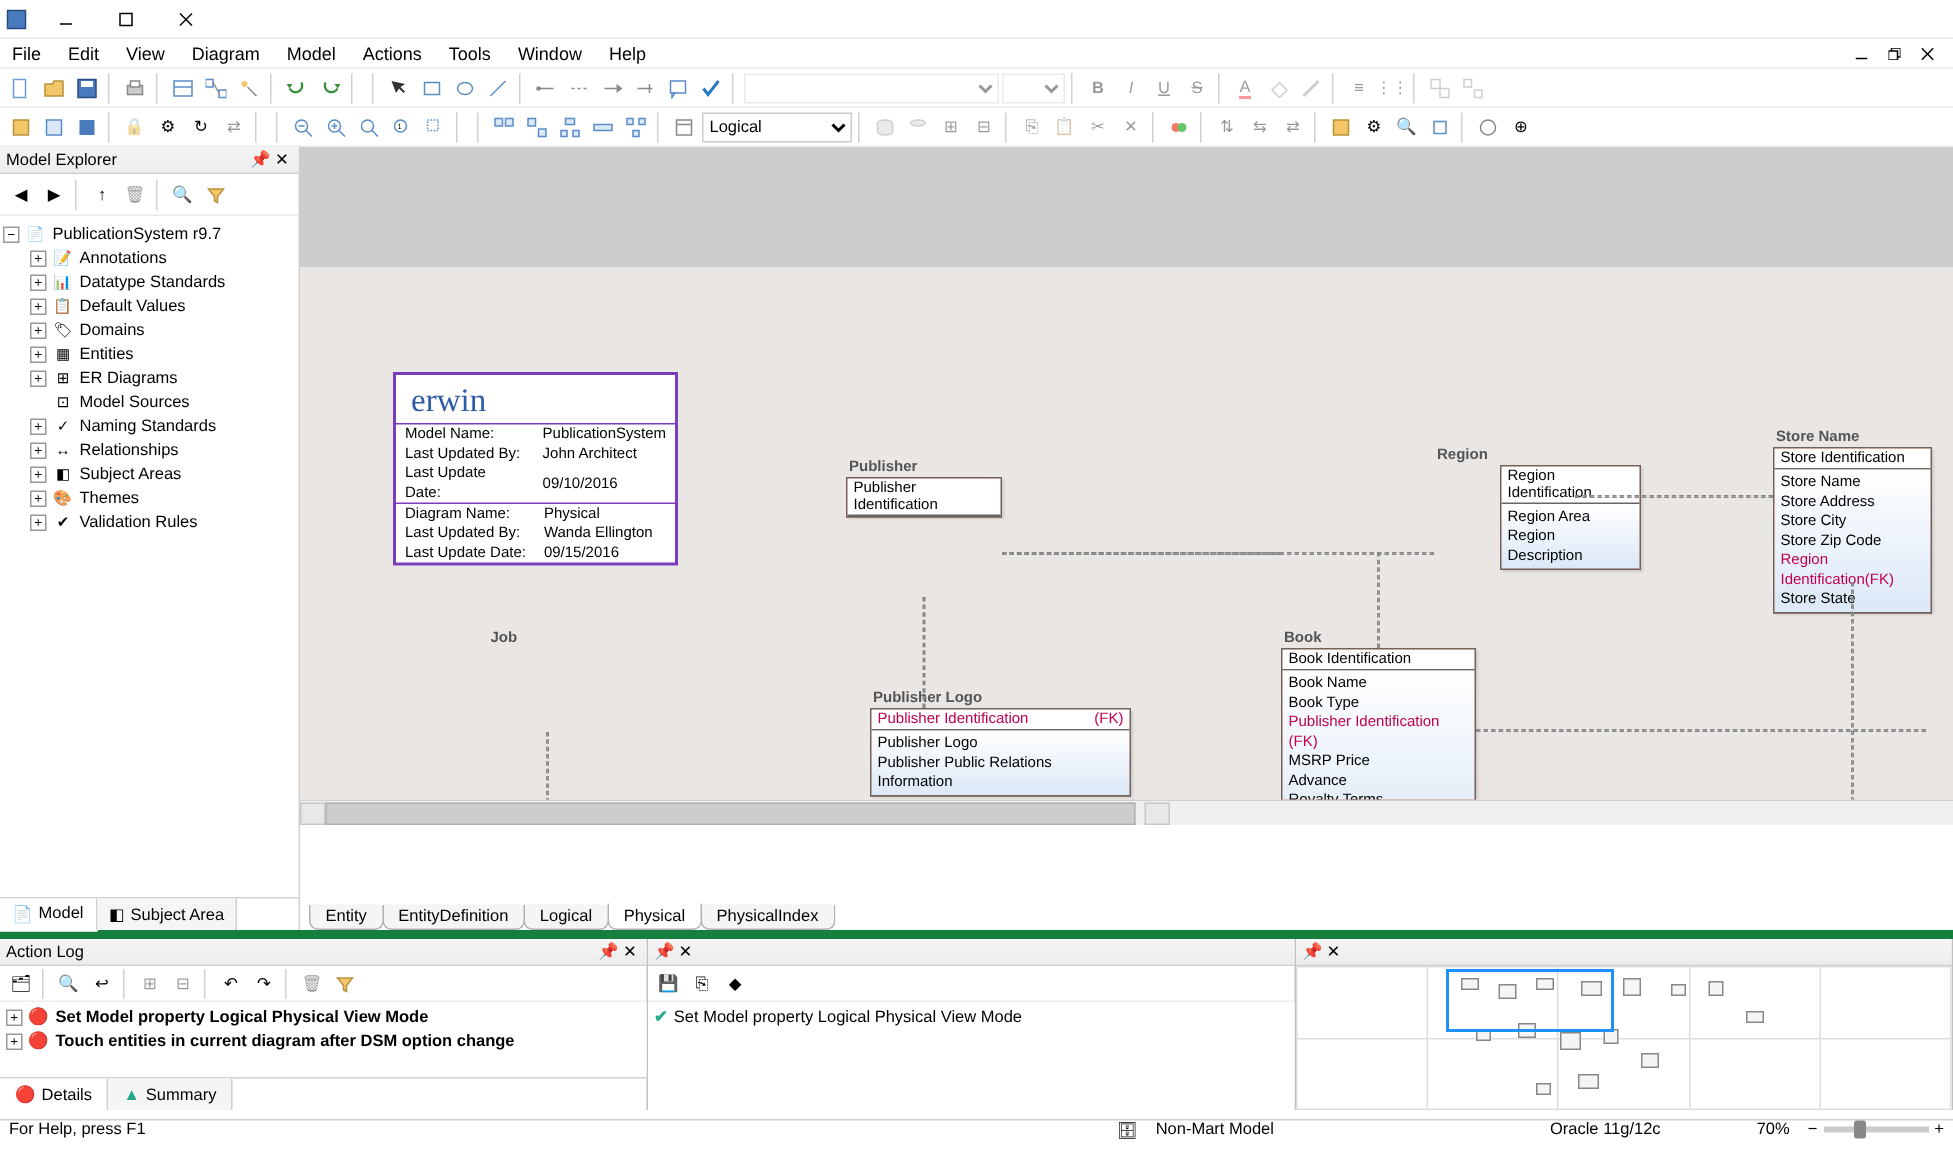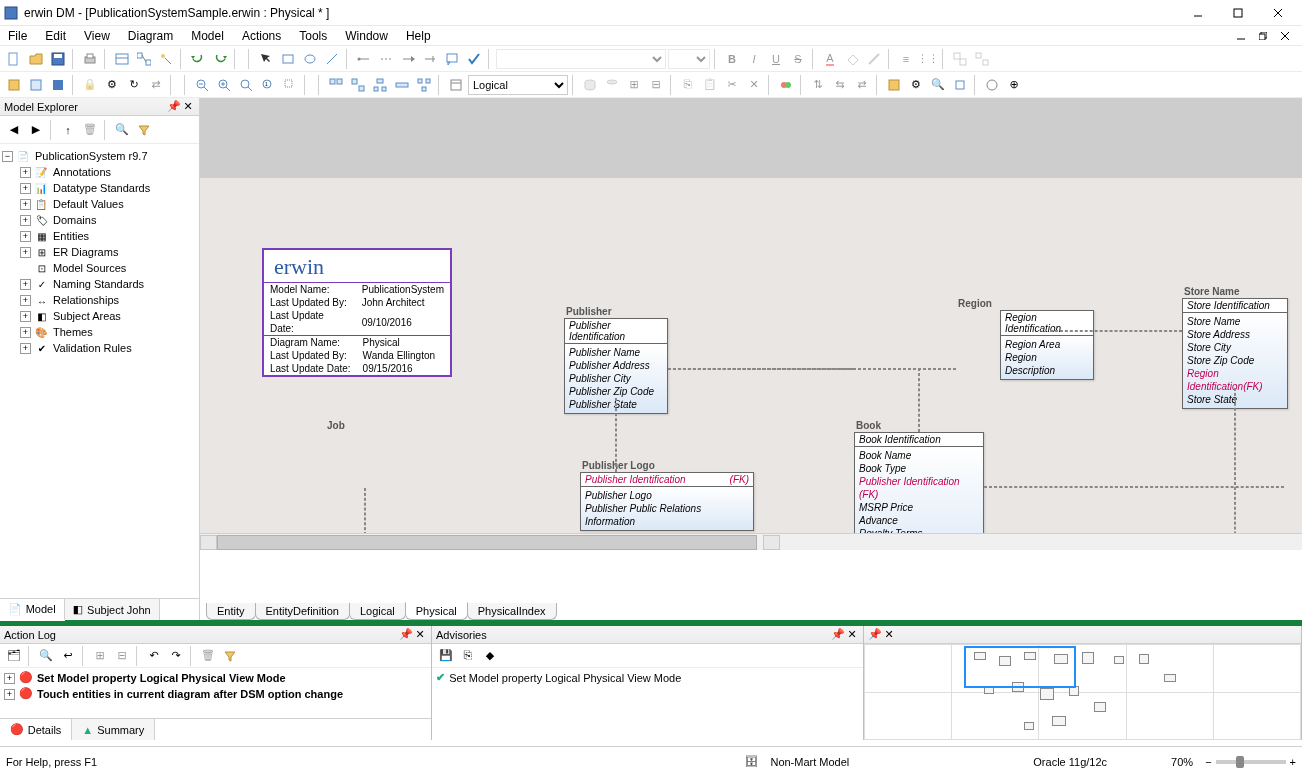--- a/index.html
+++ b/index.html
@@ -28,21 +28,21 @@
 .tree-node { display:flex; align-items:center; gap:4px; padding:1px 0; white-space:nowrap; cursor:pointer; }
 .tree-node .exp { width:11px; height:11px; border:1px solid #999; font-size:9px; line-height:9px; text-align:center; background:#fff; }
 .tree-node .icon { width:14px; height:14px; display:inline-flex; align-items:center; justify-content:center; font-size:10px; }
 .tree-child { padding-left: 18px; }
 .explorer-tabs { height: 22px; display:flex; border-top:1px solid #d0d0d0; }
 .explorer-tabs .tab { display:flex; align-items:center; gap:4px; padding:0 8px; border-right:1px solid #d0d0d0; cursor:pointer; background:#f5f5f5; font-size:11px; }
 .explorer-tabs .tab.active { background:#fff; border-bottom:2px solid #fff; margin-bottom:-1px; }
 .canvas-area { flex:1; display:flex; flex-direction:column; position:relative; }
 .canvas-viewport { flex:1; background:#e9e6e4; position:relative; overflow:hidden; }
 .canvas-top-gray { position:absolute; left:0; top:0; right:0; height:80px; background:#cdcdcd; }
-.entity { position:absolute; border:1px solid #666; background:#c2410c; font-size:10px; box-shadow:1px 1px 2px rgba(0,0,0,0.15);font-style:italic; }
+.entity { position:absolute; border:1px solid #666; background:#c2410c; font-size:10px; box-shadow:1px 1px 2px rgba(0,0,0,0.15); }
 .entity .hdr { background:#fff; border-bottom:1px solid #666; padding:1px 4px; font-size:10px; }
 .entity .body { padding:2px 4px; }
 .entity .attr { padding:0 0; font-size:10px; line-height:13px; }
 .entity.grad .body { background:linear-gradient(#fff,#dbe8f7); }
 .entity .fk { color:#c00050; }
 .entity-title { position:absolute; font-size:10px; font-weight:bold; color:#555; }
 .info-box { position:absolute; border:2px solid #7a3dbb; padding:0; background:#fff; font-size:10px; }
 .info-box .logo { font-family:Georgia,serif; font-size:22px; color:#2c5ba8; padding:4px 10px 2px; }
 .info-box .sep { border-top:1px solid #7a3dbb; }
 .info-box table { border-collapse:collapse; }
@@ -67,38 +67,37 @@
 .log-line .exp { width:11px; height:11px; border:1px solid #999; font-size:9px; line-height:9px; text-align:center; background:#fff; }
 .log-line .ico { width:14px; height:14px; }
 .bp-tabs { height:22px; display:flex; border-top:1px solid #d0d0d0; }
 .bp-tabs .tab { display:flex; align-items:center; gap:4px; padding:0 10px; border-right:1px solid #d0d0d0; background:#f5f5f5; cursor:pointer; font-size:11px; }
 .bp-tabs .tab.active { background:#fff; }
 .overview-canvas { flex:1; background:#fff; position:relative; }
 .ov-grid { position:absolute; inset:0; }
 .ov-cell { border:1px solid #ddd; }
 .ov-viewport { position:absolute; border:2px solid #1e90ff; }
 .ov-mini { position:absolute; border:1px solid #888; background:#f5f5f5; }
-.status-bar { position:absolute; left:0; right:0; bottom:0; height:22px; background:#fff; border-top:1px solid #d0d0d0; display:flex; align-items:flex-end; font-size:11px; padding:0 6px; gap:12px; }
+.status-bar { position:absolute; left:0; right:0; bottom:0; height:22px; background:#fff; border-top:1px solid #d0d0d0; display:flex; align-items:flex-start; font-size:11px; padding:0 6px; gap:12px; }
 .status-bar .spacer { flex:1; }
 .zoom-ctrl { display:flex; align-items:center; gap:4px; }
 .zoom-slider { width:70px; height:4px; background:#ccc; position:relative; }
 .zoom-thumb { position:absolute; top:-4px; left:20px; width:8px; height:12px; background:#888; border-radius:2px; }
 svg { display:block; }
 .ico-sm { width:14px; height:14px; }
 </style>
 </head>
 <body>
 
 <div class="title-bar">
   <span class="app-icon">
     <svg class="ico-sm" viewBox="0 0 14 14">
         <rect x="1" y="1" width="12" height="12" fill="#4a7bbf" stroke="#2a4b7f"></rect>
       </svg>
   </span>
-  <span class="title">erwin DM - [PublicationSystemSample.erwin : Physical * ]</span>
   <div class="win-controls">
     <div class="btn">
         <svg width="10" height="10">
           <line x1="1" y1="8" x2="9" y2="8" stroke="#000"></line>
         </svg>
       </div>
     <div class="btn">
         <svg width="10" height="10">
           <rect x="1" y="1" width="8" height="8" fill="none" stroke="#000"></rect>
         </svg>
@@ -544,21 +543,21 @@
           </div>
       </div>
     </div>
     <div class="explorer-tabs">
       <div class="tab active">
           <span>📄</span>
           <span>Model</span>
         </div>
       <div class="tab">
           <span>◧</span>
-          <span>Subject John</span>
+          <span>Subject Area</span>
         </div>
     </div>
   </div>
 
   <div class="canvas-area">
     <div class="canvas-viewport">
       <div class="canvas-top-gray"></div>
 
       <div class="info-box" style="left:62px; top:150px; width:190px">
         <div class="logo">erwin</div>
@@ -594,27 +593,20 @@
                 <td>Last Update Date:</td>
                 <td>09/15/2016</td>
               </tr>
         </tbody>
           </table>
       </div>
 
       <div class="entity-title" style="left:366px; top:208px">Publisher</div>
       <div class="entity grad" style="left:364px; top:220px; width:104px">
         <div class="hdr">Publisher Identification</div>
-        <div class="body">
-          <div class="attr">Publisher Name</div>
-          <div class="attr">Publisher Address</div>
-          <div class="attr">Publisher City</div>
-          <div class="attr">Publisher Zip Code</div>
-          <div class="attr">Publisher State</div>
-        </div>
       </div>
 
       <div class="entity-title" style="left:127px; top:322px">Job</div>
 
       <div class="entity-title" style="left:382px; top:362px">Publisher Logo</div>
       <div class="entity grad" style="left:380px; top:374px; width:174px">
         <div class="hdr"><span class="fk">Publisher Identification</span> <span class="fk" style="float:right">(FK)</span></div>
         <div class="body">
           <div class="attr">Publisher Logo</div>
           <div class="attr">Publisher Public Relations Information</div>
@@ -730,21 +722,20 @@
         </div>
       <div class="tab">
           <span style="color:#2a8">▲</span>
           <span>Summary</span>
         </div>
     </div>
   </div>
 
   <div class="bottom-panel bp-advisories">
     <div class="panel-header">
-      <span class="title">Advisories</span>
       <span class="pin">📌</span>
       <span class="close">✕</span>
     </div>
     <div class="bp-toolbar">
       <span class="tb-btn">💾</span>
       <span class="tb-btn">⎘</span>
       <span class="tb-btn">◆</span>
     </div>
     <div class="bp-content">
       <div class="log-line">

